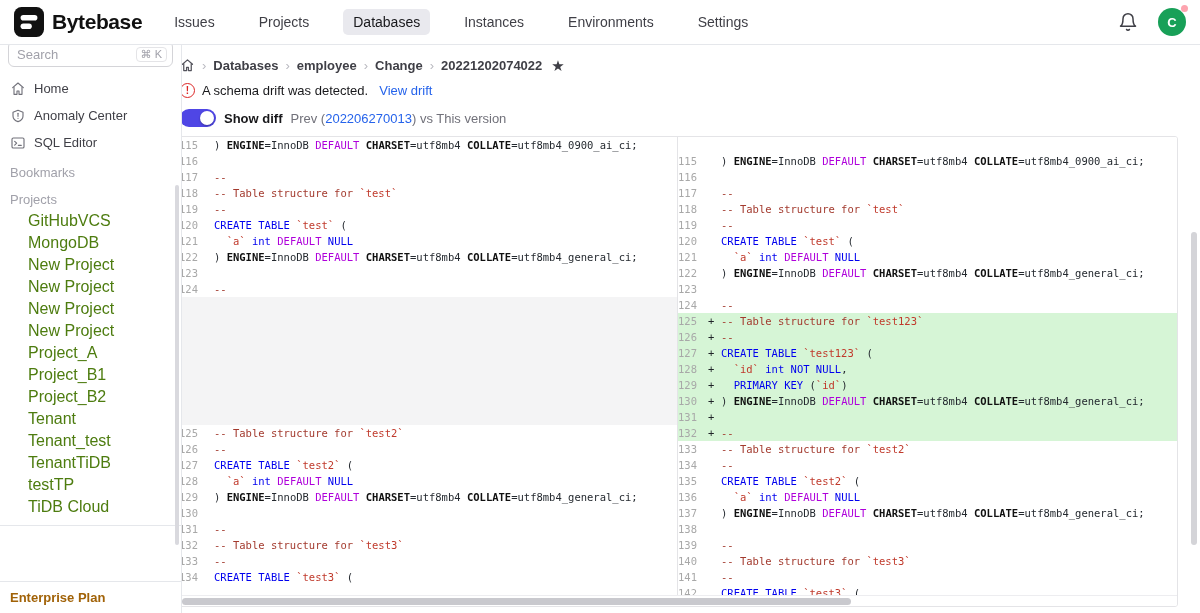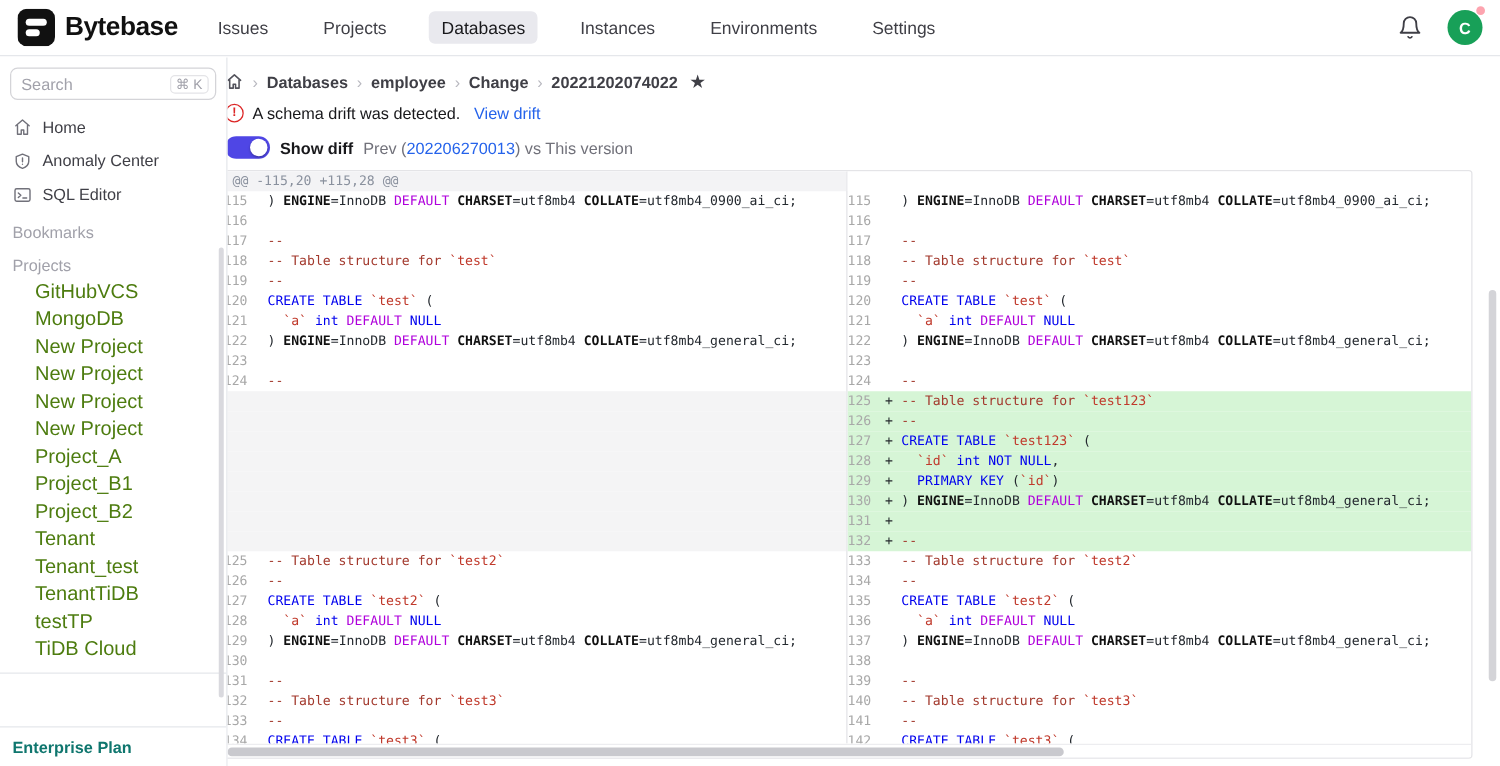--- a/index.html
+++ b/index.html
@@ -17,35 +17,35 @@
   .nav-links { display:flex; align-items:center; gap:24px; margin-left:22px; }
   .nav-link { font-size:14px; color:#3f3f46; padding:5px 10px; border-radius:5px; cursor:pointer; white-space:nowrap; }
   .nav-link.active { background:var(--active-nav-bg,#e9e9ee); color:#18181b; }
   .nav-right { margin-left:auto; display:flex; align-items:center; gap:20px; }
   .bell { display:flex; cursor:pointer; }
   .avatar { position:relative; width:28px; height:28px; border-radius:50%; background:var(--avatar-bg,#18a058);
     color:#fff; font-size:13px; font-weight:700; display:flex; align-items:center; justify-content:center; cursor:pointer; }
   .avatar .dot { position:absolute; top:-3px; right:-2px; width:7px; height:7px; border-radius:50%; background:#fda4af; }
 
   
-  .sidebar { position:absolute; top:46px; left:0; bottom:0; width:182px; background:#fff;
+  .sidebar { position:absolute; top:33px; left:0; bottom:0; width:182px; background:#fff;
     border-right:1px solid #e5e7eb; z-index:5; }
   .search-box { margin:8px; height:26px; border:1px solid #d4d4d8; border-radius:6px;
     display:flex; align-items:center; padding:0 5px 0 8px; cursor:text; }
   .search-box .ph { flex:1; font-size:13px; color:#a1a1aa; }
   .kbd { font-size:11px; color:#a1a1aa; border:1px solid #e4e4e7; border-radius:4px; padding:0 4px; white-space:nowrap; }
   .side-item { display:flex; align-items:center; gap:8px; height:27px; padding:0 10px;
     font-size:13px; color:#3f3f46; cursor:pointer; }
   .sicon { width:16px; height:16px; display:flex; flex:none; }
   .side-section { padding:9px 10px 3px; font-size:13px; color:#a1a1aa; }
   .proj-item { height:22px; line-height:22px; padding:0 10px 0 28px; font-size:16px; color:#4d7c0f;
     cursor:pointer; white-space:nowrap; overflow:hidden; text-overflow:ellipsis; }
   .divider { height:1px; background:#e5e7eb; margin:7px 0 4px; }
   .plan { position:absolute; left:0; right:0; bottom:0; border-top:1px solid #e5e7eb; background:#fff;
-    padding:8px 10px; font-size:13px; font-weight:700; color:#0f766e; }
+    padding:8px 10px; font-size:13px; font-weight:700; color:#a16207; }
   .sb-thumb { position:absolute; top:152px; right:2px; width:4px; height:360px; border-radius:2px; background:#d9d9de; cursor:pointer; }
 
   
   .main { position:absolute; top:45px; left:166px; right:0; bottom:0; background:#fff; }
   .breadcrumb { display:flex; align-items:center; gap:7px; padding:13px 14px 0; font-size:13px; }
   .bc-home { display:flex; cursor:pointer; }
   .crumbs { display:flex; align-items:center; gap:7px; }
   .crumb { font-weight:600; color:#3f3f46; cursor:pointer; }
   .crumb-sep { color:#b9b9c0; font-size:13px; }
   .star { font-size:15px; color:#3f3f46; cursor:pointer; margin-left:2px; line-height:1; }
@@ -217,21 +217,20 @@
     <div class="toggle">
         <div class="knob"></div>
       </div>
     <span class="toggle-label">Show diff</span>
     <span class="muted"><span>Prev (</span><a class="link">202206270013</a><span>)</span><span> vs This version</span></span>
   </div>
 
   <div class="diff-wrap">
     <div class="diff-panes">
       <div class="pane pane-left" id="pane-left">
-          <div class="code-row row-hunk">@@ -115,20 +115,28 @@</div>
           <div class="code-row"><div class="gutter">115</div><div class="sign"></div><div class="code"><span class="tk-p">) </span><span class="tk-b">ENGINE</span><span class="tk-p">=InnoDB </span><span class="tk-m">DEFAULT </span><span class="tk-b">CHARSET</span><span class="tk-p">=utf8mb4 </span><span class="tk-b">COLLATE</span><span class="tk-p">=utf8mb4_0900_ai_ci;</span></div></div>
           <div class="code-row"><div class="gutter">116</div><div class="sign"></div><div class="code"></div></div>
           <div class="code-row"><div class="gutter">117</div><div class="sign"></div><div class="code"><span class="tk-c">--</span></div></div>
           <div class="code-row"><div class="gutter">118</div><div class="sign"></div><div class="code"><span class="tk-c">-- Table structure for </span><span class="tk-s">`test`</span></div></div>
           <div class="code-row"><div class="gutter">119</div><div class="sign"></div><div class="code"><span class="tk-c">--</span></div></div>
           <div class="code-row"><div class="gutter">120</div><div class="sign"></div><div class="code"><span class="tk-k">CREATE TABLE </span><span class="tk-s">`test`</span><span class="tk-p"> (</span></div></div>
           <div class="code-row"><div class="gutter">121</div><div class="sign"></div><div class="code"><span class="tk-p">  </span><span class="tk-s">`a`</span><span class="tk-p"> </span><span class="tk-k">int</span><span class="tk-p"> </span><span class="tk-m">DEFAULT</span><span class="tk-p"> </span><span class="tk-k">NULL</span></div></div>
           <div class="code-row"><div class="gutter">122</div><div class="sign"></div><div class="code"><span class="tk-p">) </span><span class="tk-b">ENGINE</span><span class="tk-p">=InnoDB </span><span class="tk-m">DEFAULT </span><span class="tk-b">CHARSET</span><span class="tk-p">=utf8mb4 </span><span class="tk-b">COLLATE</span><span class="tk-p">=utf8mb4_general_ci;</span></div></div>
           <div class="code-row"><div class="gutter">123</div><div class="sign"></div><div class="code"></div></div>
           <div class="code-row"><div class="gutter">124</div><div class="sign"></div><div class="code"><span class="tk-c">--</span></div></div>

